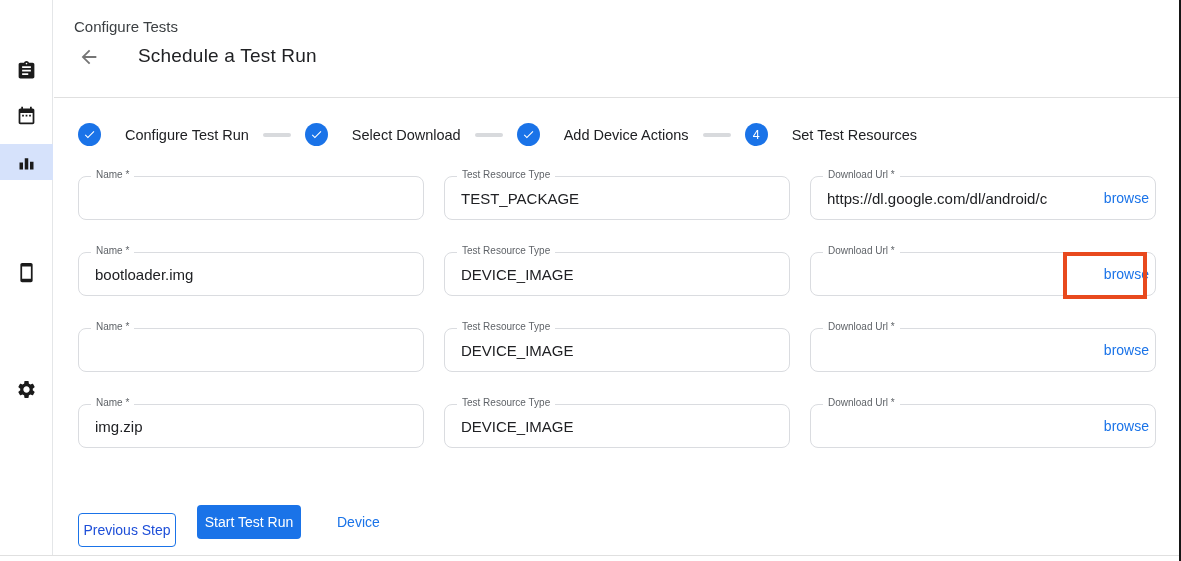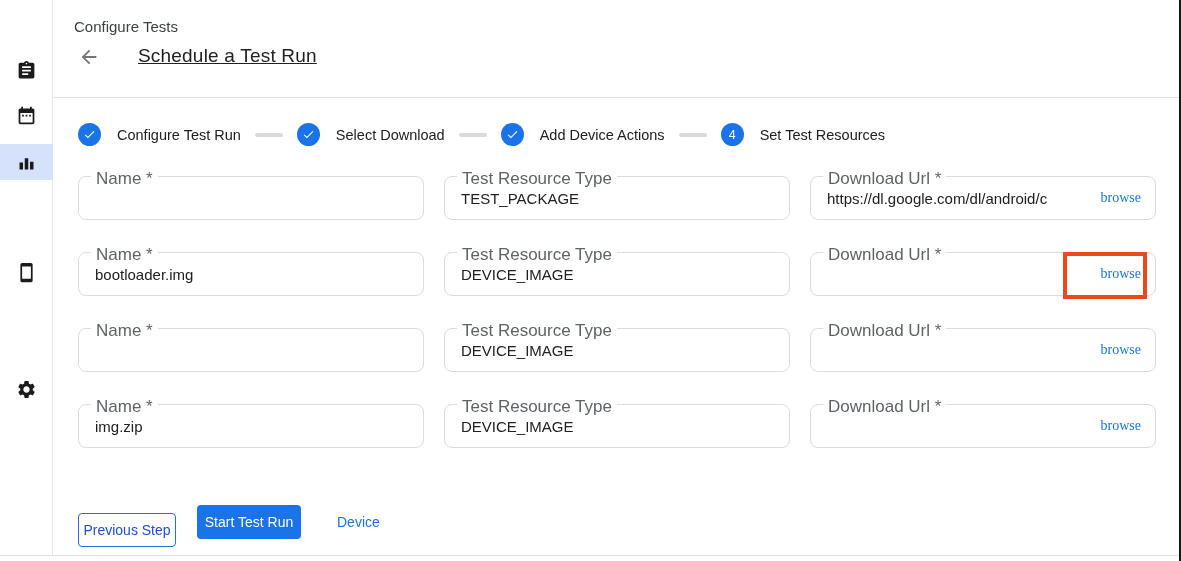--- a/index.html
+++ b/index.html
@@ -15,43 +15,43 @@
   
   .sidebar { position: absolute; left: 0; top: 0; width: 53px; height: 555px; background: #fff; border-right: 1px solid #e4e6e8; }
   .sb-item { position: absolute; left: 0; width: 53px; height: 36px; display: flex; align-items: center; justify-content: center; cursor: pointer; }
   .sb-item.active { background: #d6e2fb; }
   .sb-item svg { width: 21px; height: 21px; fill: #1b1b1b; }
 
   
   .breadcrumb { position: absolute; left: 74px; top: 18px; font-size: 15px; color: #3c4043; }
   .back-btn { position: absolute; left: 78px; top: 46px; width: 24px; height: 24px; cursor: pointer; }
   .back-btn svg { width: 22px; height: 22px; fill: #757575; }
-  .page-title { position: absolute; left: 138px; top: 45px; font-size: 19px; color: #202124; letter-spacing: .2px; text-decoration: underline; }
+  .page-title { position: absolute; left: 138px; top: 45px; font-size: 19px; color: #202124; letter-spacing: .2px; }
   .header-divider { position: absolute; left: 54px; top: 97px; width: 1125px; height: 1px; background: #e0e0e0; }
 
   
   .stepper { position: absolute; left: 78px; top: 123px; display: flex; align-items: center; }
   .step { display: flex; align-items: center; }
   .step-circle { width: 23px; height: 23px; border-radius: 50%; background: #1a73e8; color: #fff;
     display: flex; align-items: center; justify-content: center; font-size: 12.5px; flex: 0 0 auto; }
   .step-circle svg { width: 13px; height: 13px; fill: #fff; }
-  .step-label { margin-left: 16px; font-size: 14.5px; color: #202124; white-space: nowrap; }
+  .step-label { margin-left: 24px; font-size: 14.5px; color: #202124; white-space: nowrap; }
   .connector { width: 28px; height: 4px; border-radius: 2px; background: #d8dadd; margin: 0 14px; }
 
   
   .form-grid { position: absolute; left: 78px; top: 176px; display: grid;
     grid-template-columns: 346px 346px 346px; column-gap: 20px; row-gap: 32px; grid-auto-rows: 44px; }
   .field { position: relative; height: 44px; border: 1px solid #dadce0; border-radius: 8px; background: #fff; }
-  .field-label { position: absolute; top: -8px; left: 12px; font-size: 17px; color: #5f6368;
+  .field-label { position: absolute; top: -8px; left: 12px; font-size: 10px; color: #5f6368;
     background: #fff; padding: 0 5px; white-space: nowrap; }
   .field input { position: absolute; left: 16px; top: 0; height: 42px; border: none; outline: none;
     background: transparent; font-family: "Liberation Sans", sans-serif; font-size: 15px; color: #202124; width: 316px; }
   .field.url-field input { width: 246px; }
-  .browse-link { position: absolute; right: 14px; top: 50%; transform: translateY(-50%);
-    color: #1a73e8; font-size: 14px; cursor: pointer; font-family: Liberation Serif, serif; }
+  .browse-link { position: absolute; right: 6px; top: 50%; transform: translateY(-50%);
+    color: #1a73e8; font-size: 14px; cursor: pointer; }
   .highlight-box { position: absolute; right: 8px; top: -1px; width: 84px; height: 47px;
     border: 4px solid #e8491d; pointer-events: none; }
 
   
   .actions { position: absolute; left: 78px; top: 497px; display: flex; align-items: center; }
   .btn { height: 34px; border-radius: 4px; font-family: "Liberation Sans", sans-serif; font-size: 14px;
     display: flex; align-items: center; justify-content: center; cursor: pointer; white-space: nowrap; }
   .btn-outline { width: 98px; background: #fff; border: 1px solid #1a73e8; color: #1d4ed8; margin-top: 16px; }
   .btn-filled { width: 104px; margin-left: 21px; background: #1a73e8; border: none; color: #fff; }
   .btn-text { margin-left: 36px; background: none; border: none; color: #1a73e8; height: 34px; }

